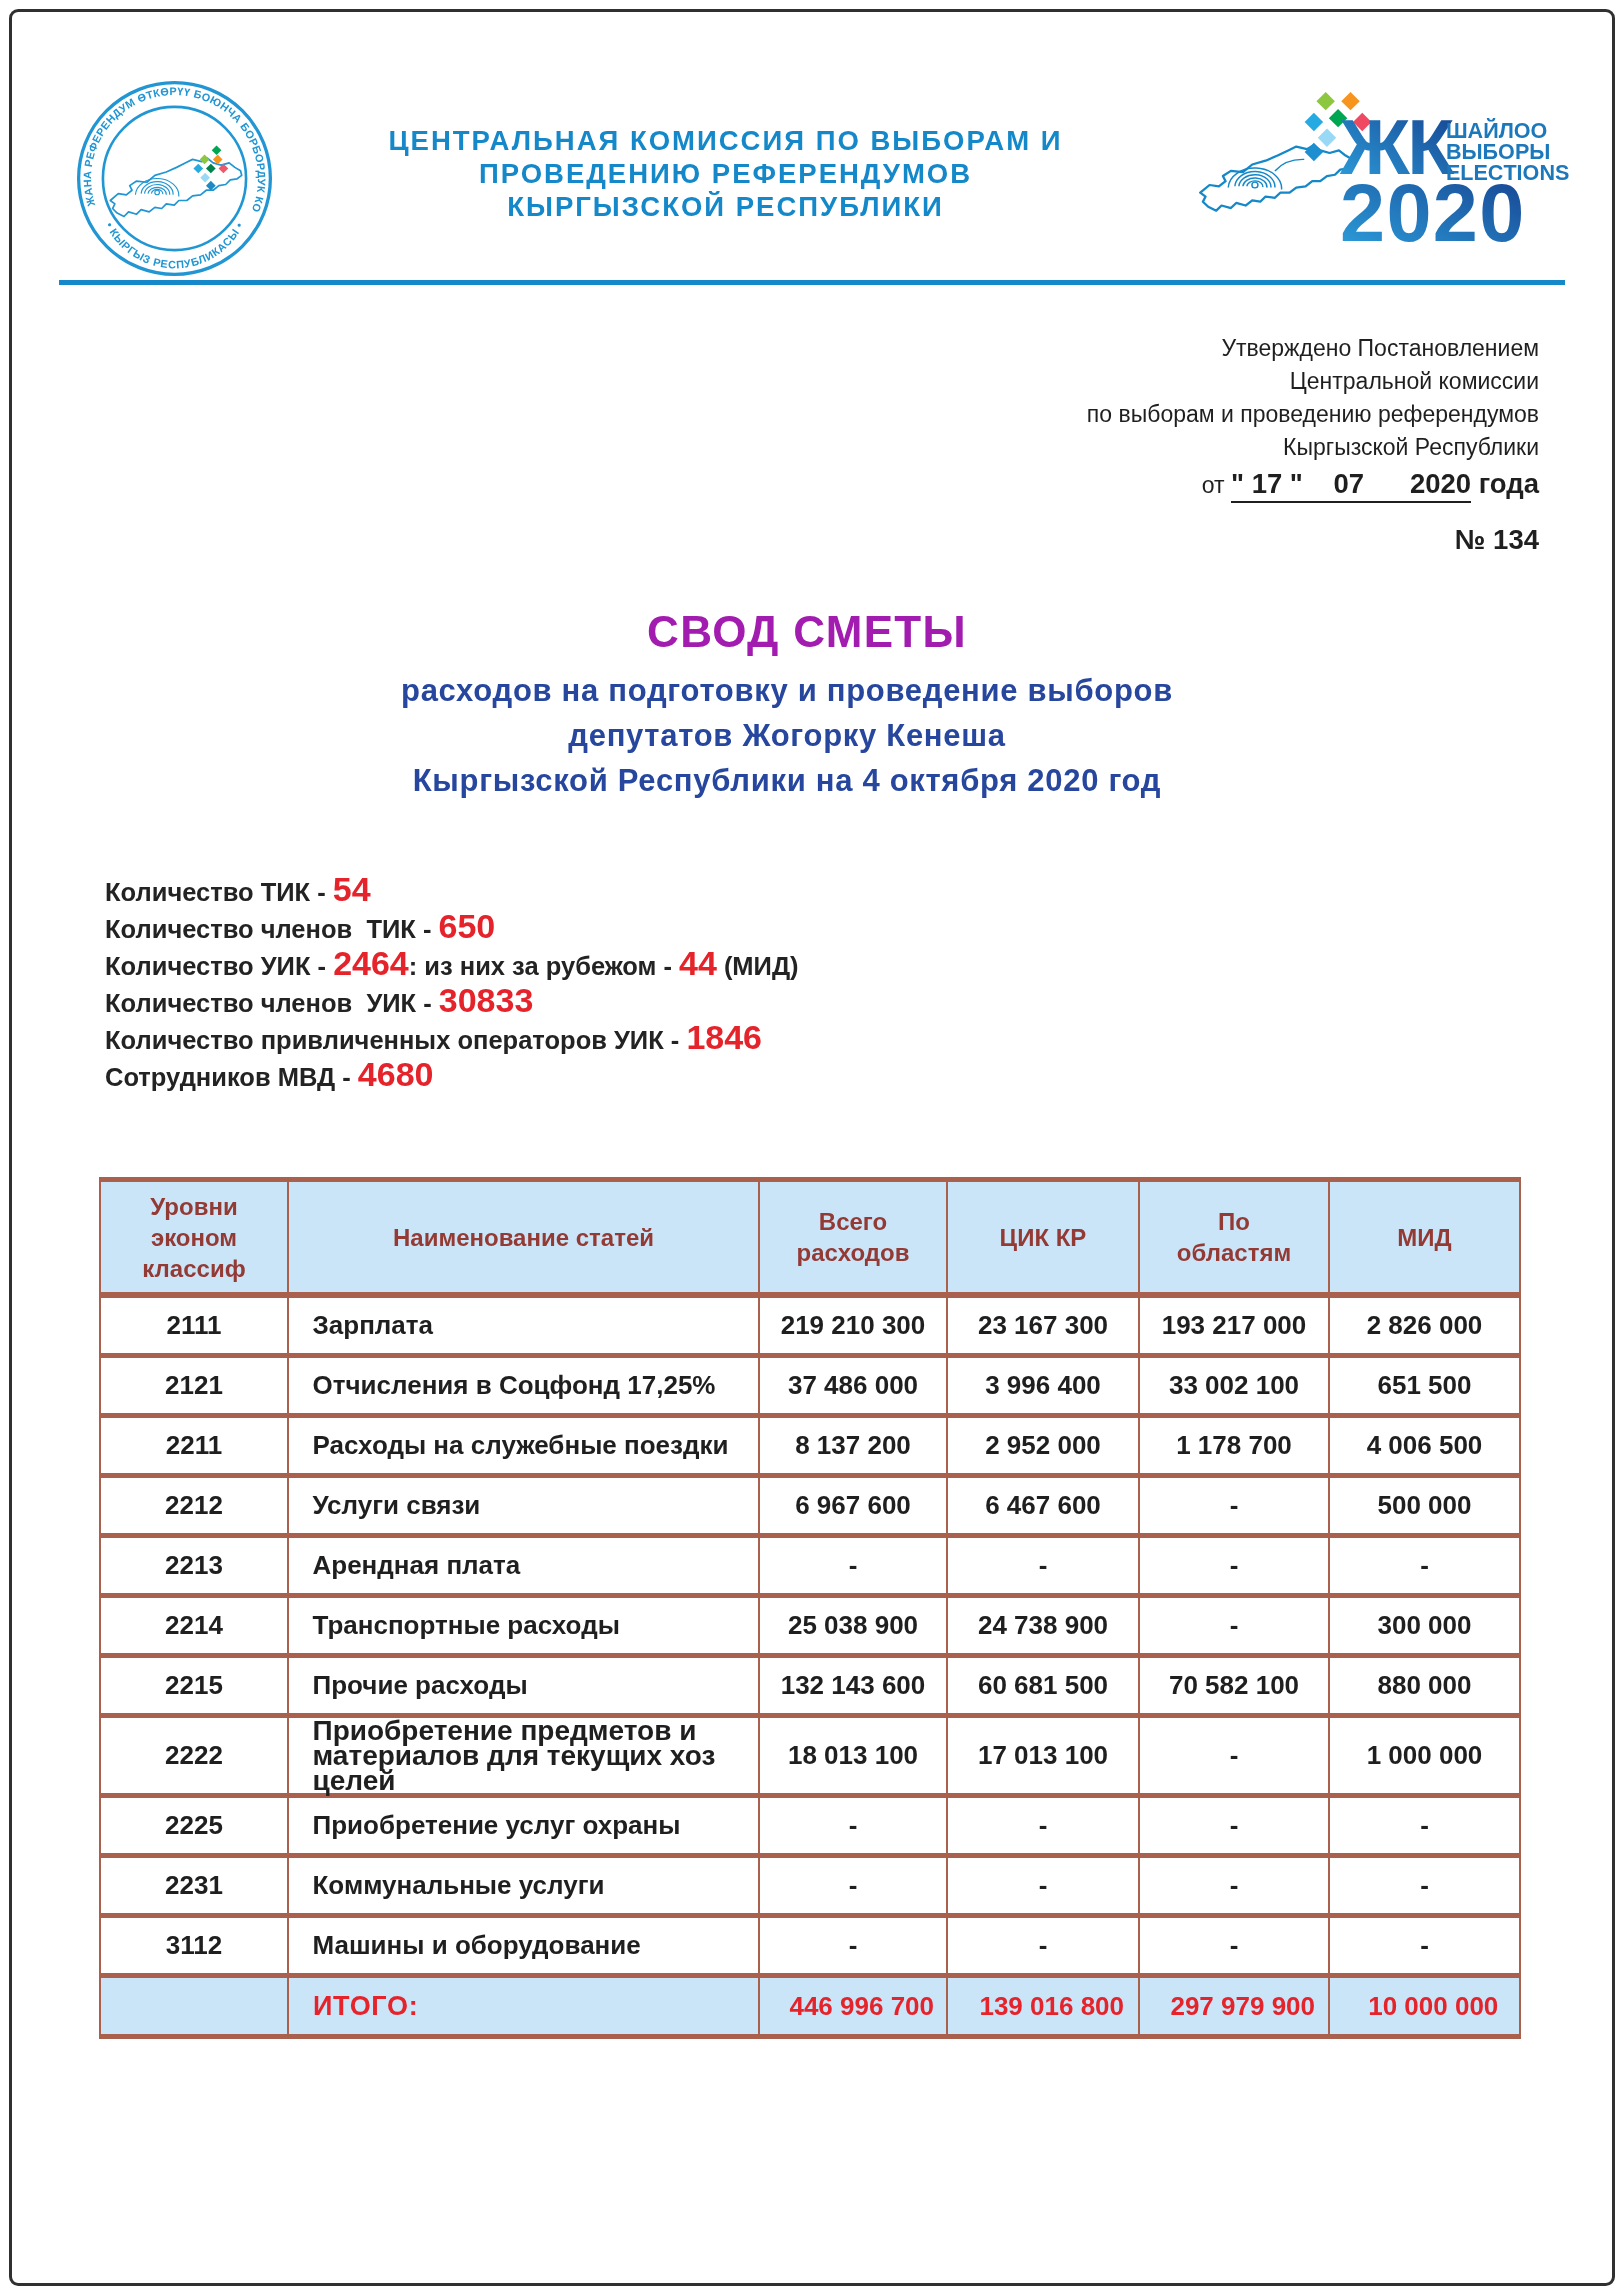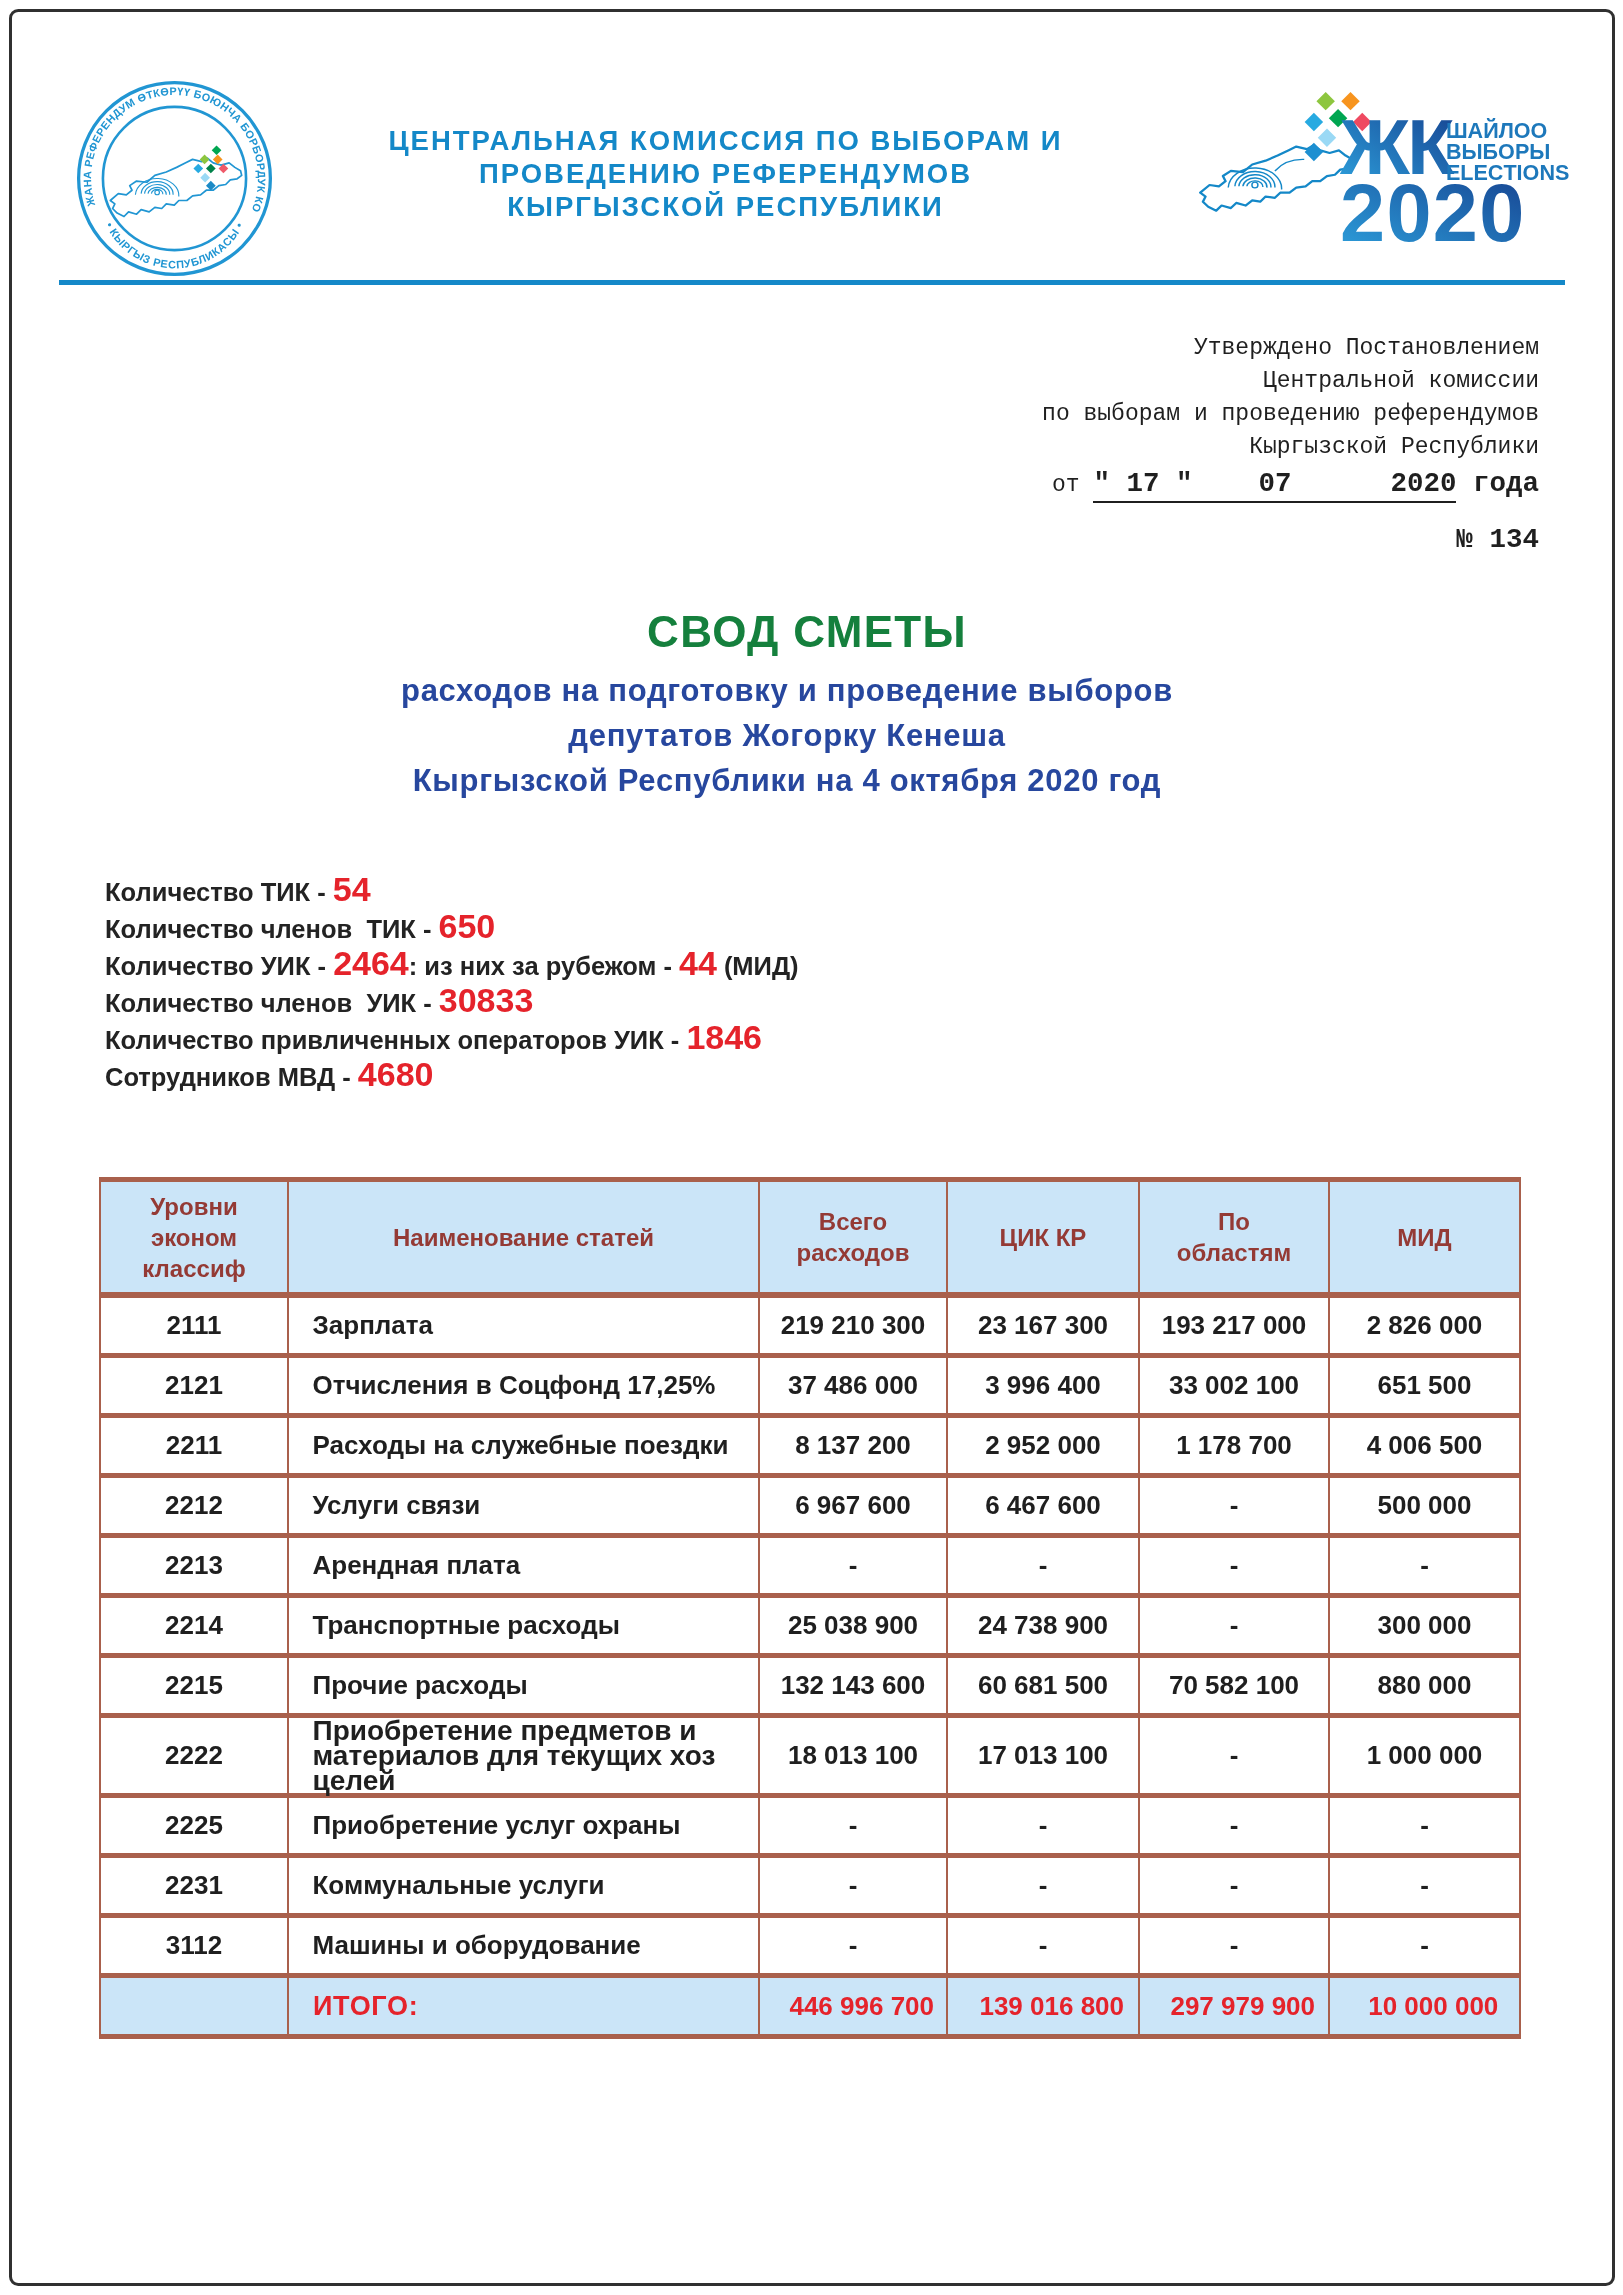--- a/index.html
+++ b/index.html
@@ -15,30 +15,30 @@
   .seal{position:absolute;left:76px;top:80px;width:197px;height:197px;}
   .org-title{
     position:absolute;left:281px;top:124px;width:889px;text-align:center;
     color:#1488c8;font-weight:bold;font-size:27.5px;line-height:33px;letter-spacing:2px;
   }
   .logo2020{position:absolute;left:1191px;top:84px;width:387px;height:165px;}
   .rule{position:absolute;left:59px;top:280px;width:1506px;height:4.6px;background:#1488c8;}
   
   .approved{
     position:absolute;right:85px;top:332px;text-align:right;color:#1f1f1f;
-    font-size:23px;line-height:33px;font-weight:400;font-family:Liberation Mono, monospace;
+    font-size:23px;line-height:33px;font-weight:400;
   }
   .approved .date-line{margin-top:2.6px;font-size:23px;}
   .approved .num{font-weight:bold;font-size:27.5px;white-space:pre;}
   .approved .underl{border-bottom:2.6px solid #1f1f1f;padding-bottom:2px;}
   .approved .no-line{margin-top:21px;}
   
   .doc-title{
     position:absolute;left:0;top:607px;width:1614px;text-align:center;
-    color:#15803d;font-weight:bold;font-size:44px;letter-spacing:1.3px;
+    color:#a21caf;font-weight:bold;font-size:44px;letter-spacing:1.3px;
   }
   .doc-sub{
     position:absolute;left:0;top:668px;width:1574px;text-align:center;
     color:#27479e;font-weight:bold;font-size:31px;line-height:45px;letter-spacing:0.7px;
   }
   
   .stats{position:absolute;left:105px;top:870px;}
   .stat-line{height:37px;white-space:pre;}
   .stat-line .lbl{font-size:25.5px;font-weight:bold;color:#232323;}
   .stat-line .val{font-size:34px;font-weight:bold;color:#e5232b;}

